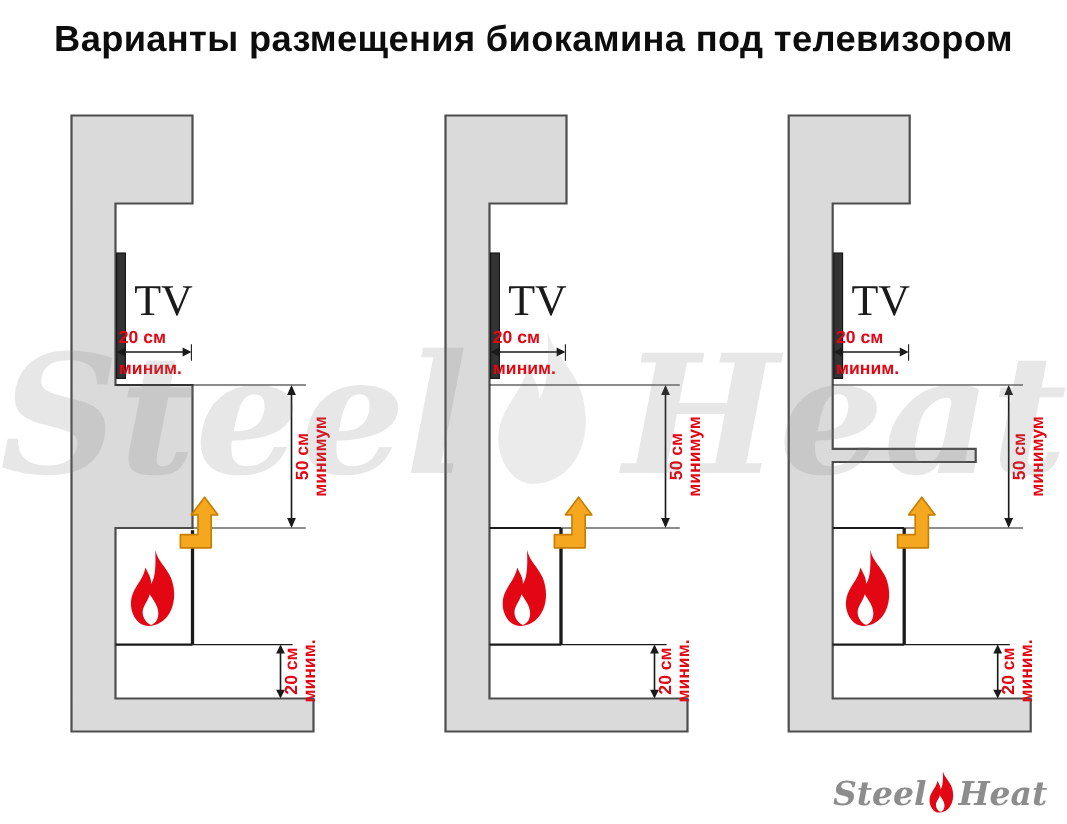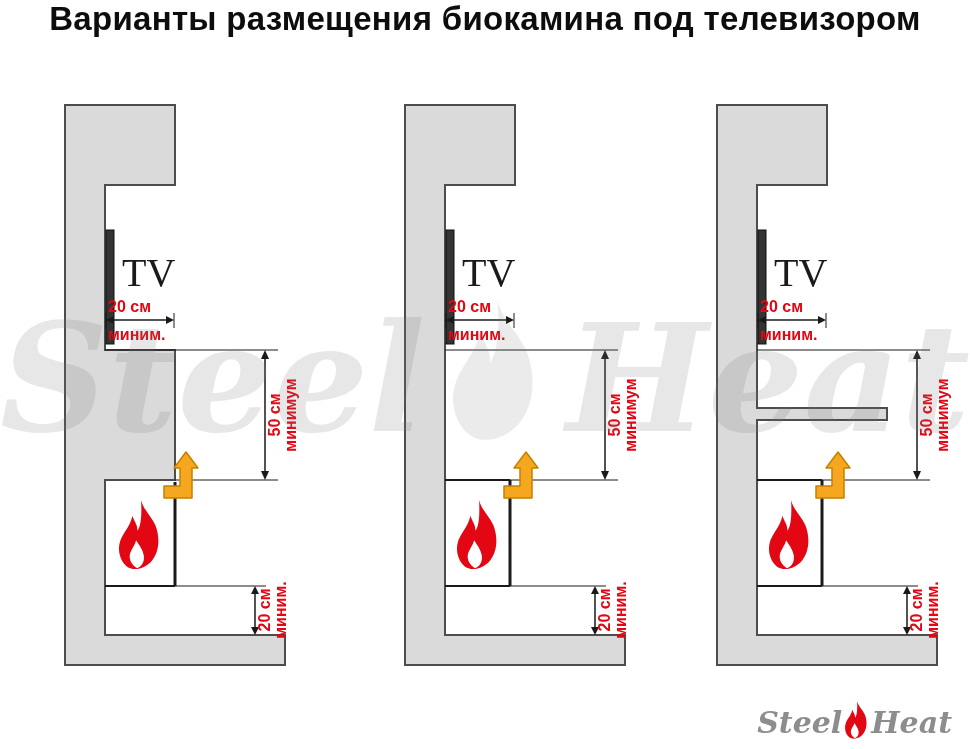--- a/index.html
+++ b/index.html
@@ -1,21 +1,21 @@
 <!DOCTYPE html>
 <html><head>
 <meta charset="utf-8">
 <style>
   html,body{margin:0;padding:0;}
   body{
     width:970px;height:749px;position:relative;overflow:hidden;
     background:#ffffff;font-family:"Liberation Sans","DejaVu Sans",sans-serif;
   }
   .title{
-    margin:0;text-align:center;
+    margin:0;padding-top:16px;text-align:center;
     font-size:33px;font-weight:bold;color:#0d0d0d;letter-spacing:.3px;
   }
   .diagram{position:absolute;top:100px;width:290px;height:580px;}
   #d1{left:20px;} #d2{left:360px;} #d3{left:672px;}
 
   .wall{fill:#dadada;stroke:#4d4d4d;stroke-width:2;stroke-linejoin:miter;}
   .tv{fill:#333333;stroke:#111111;stroke-width:1;}
   .tv-label{font-family:"Liberation Serif","DejaVu Serif",serif;font-size:40px;fill:#1a1a1a;}
   .red{font-size:16px;font-weight:bold;fill:#e30613;font-family:"Liberation Sans","DejaVu Sans",sans-serif;}
   .dimline{stroke:#1a1a1a;stroke-width:1.5;}

